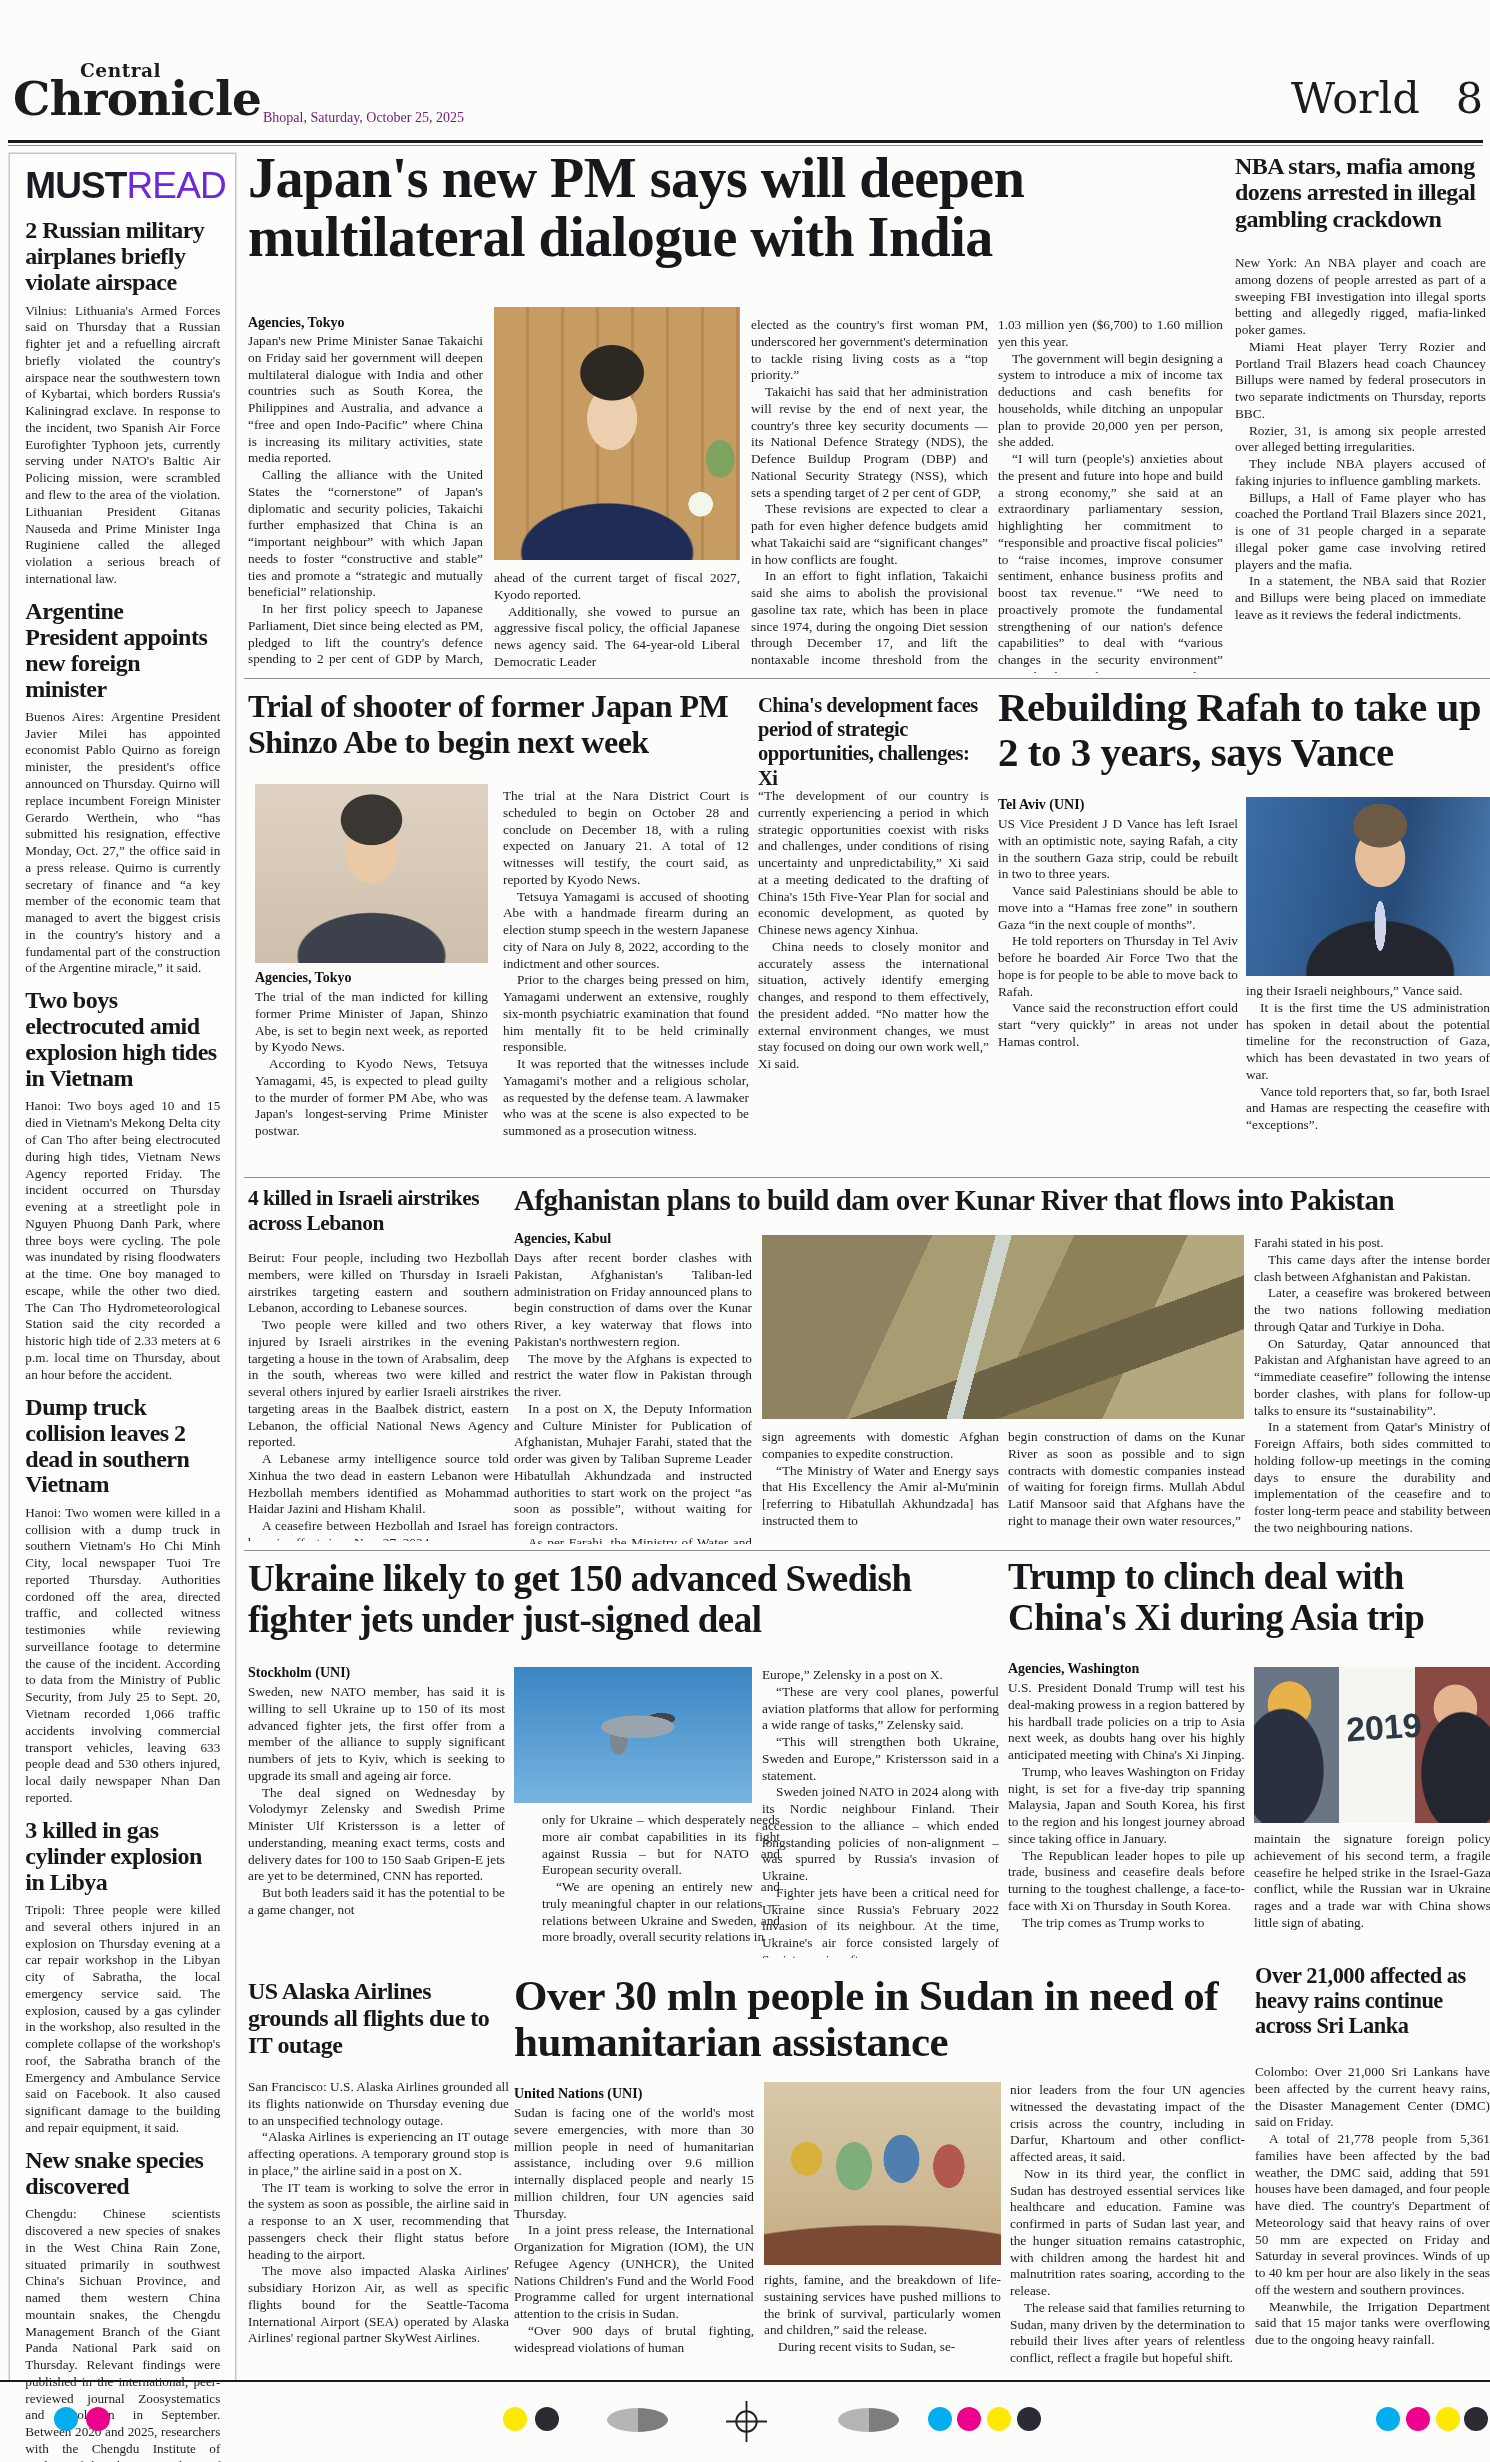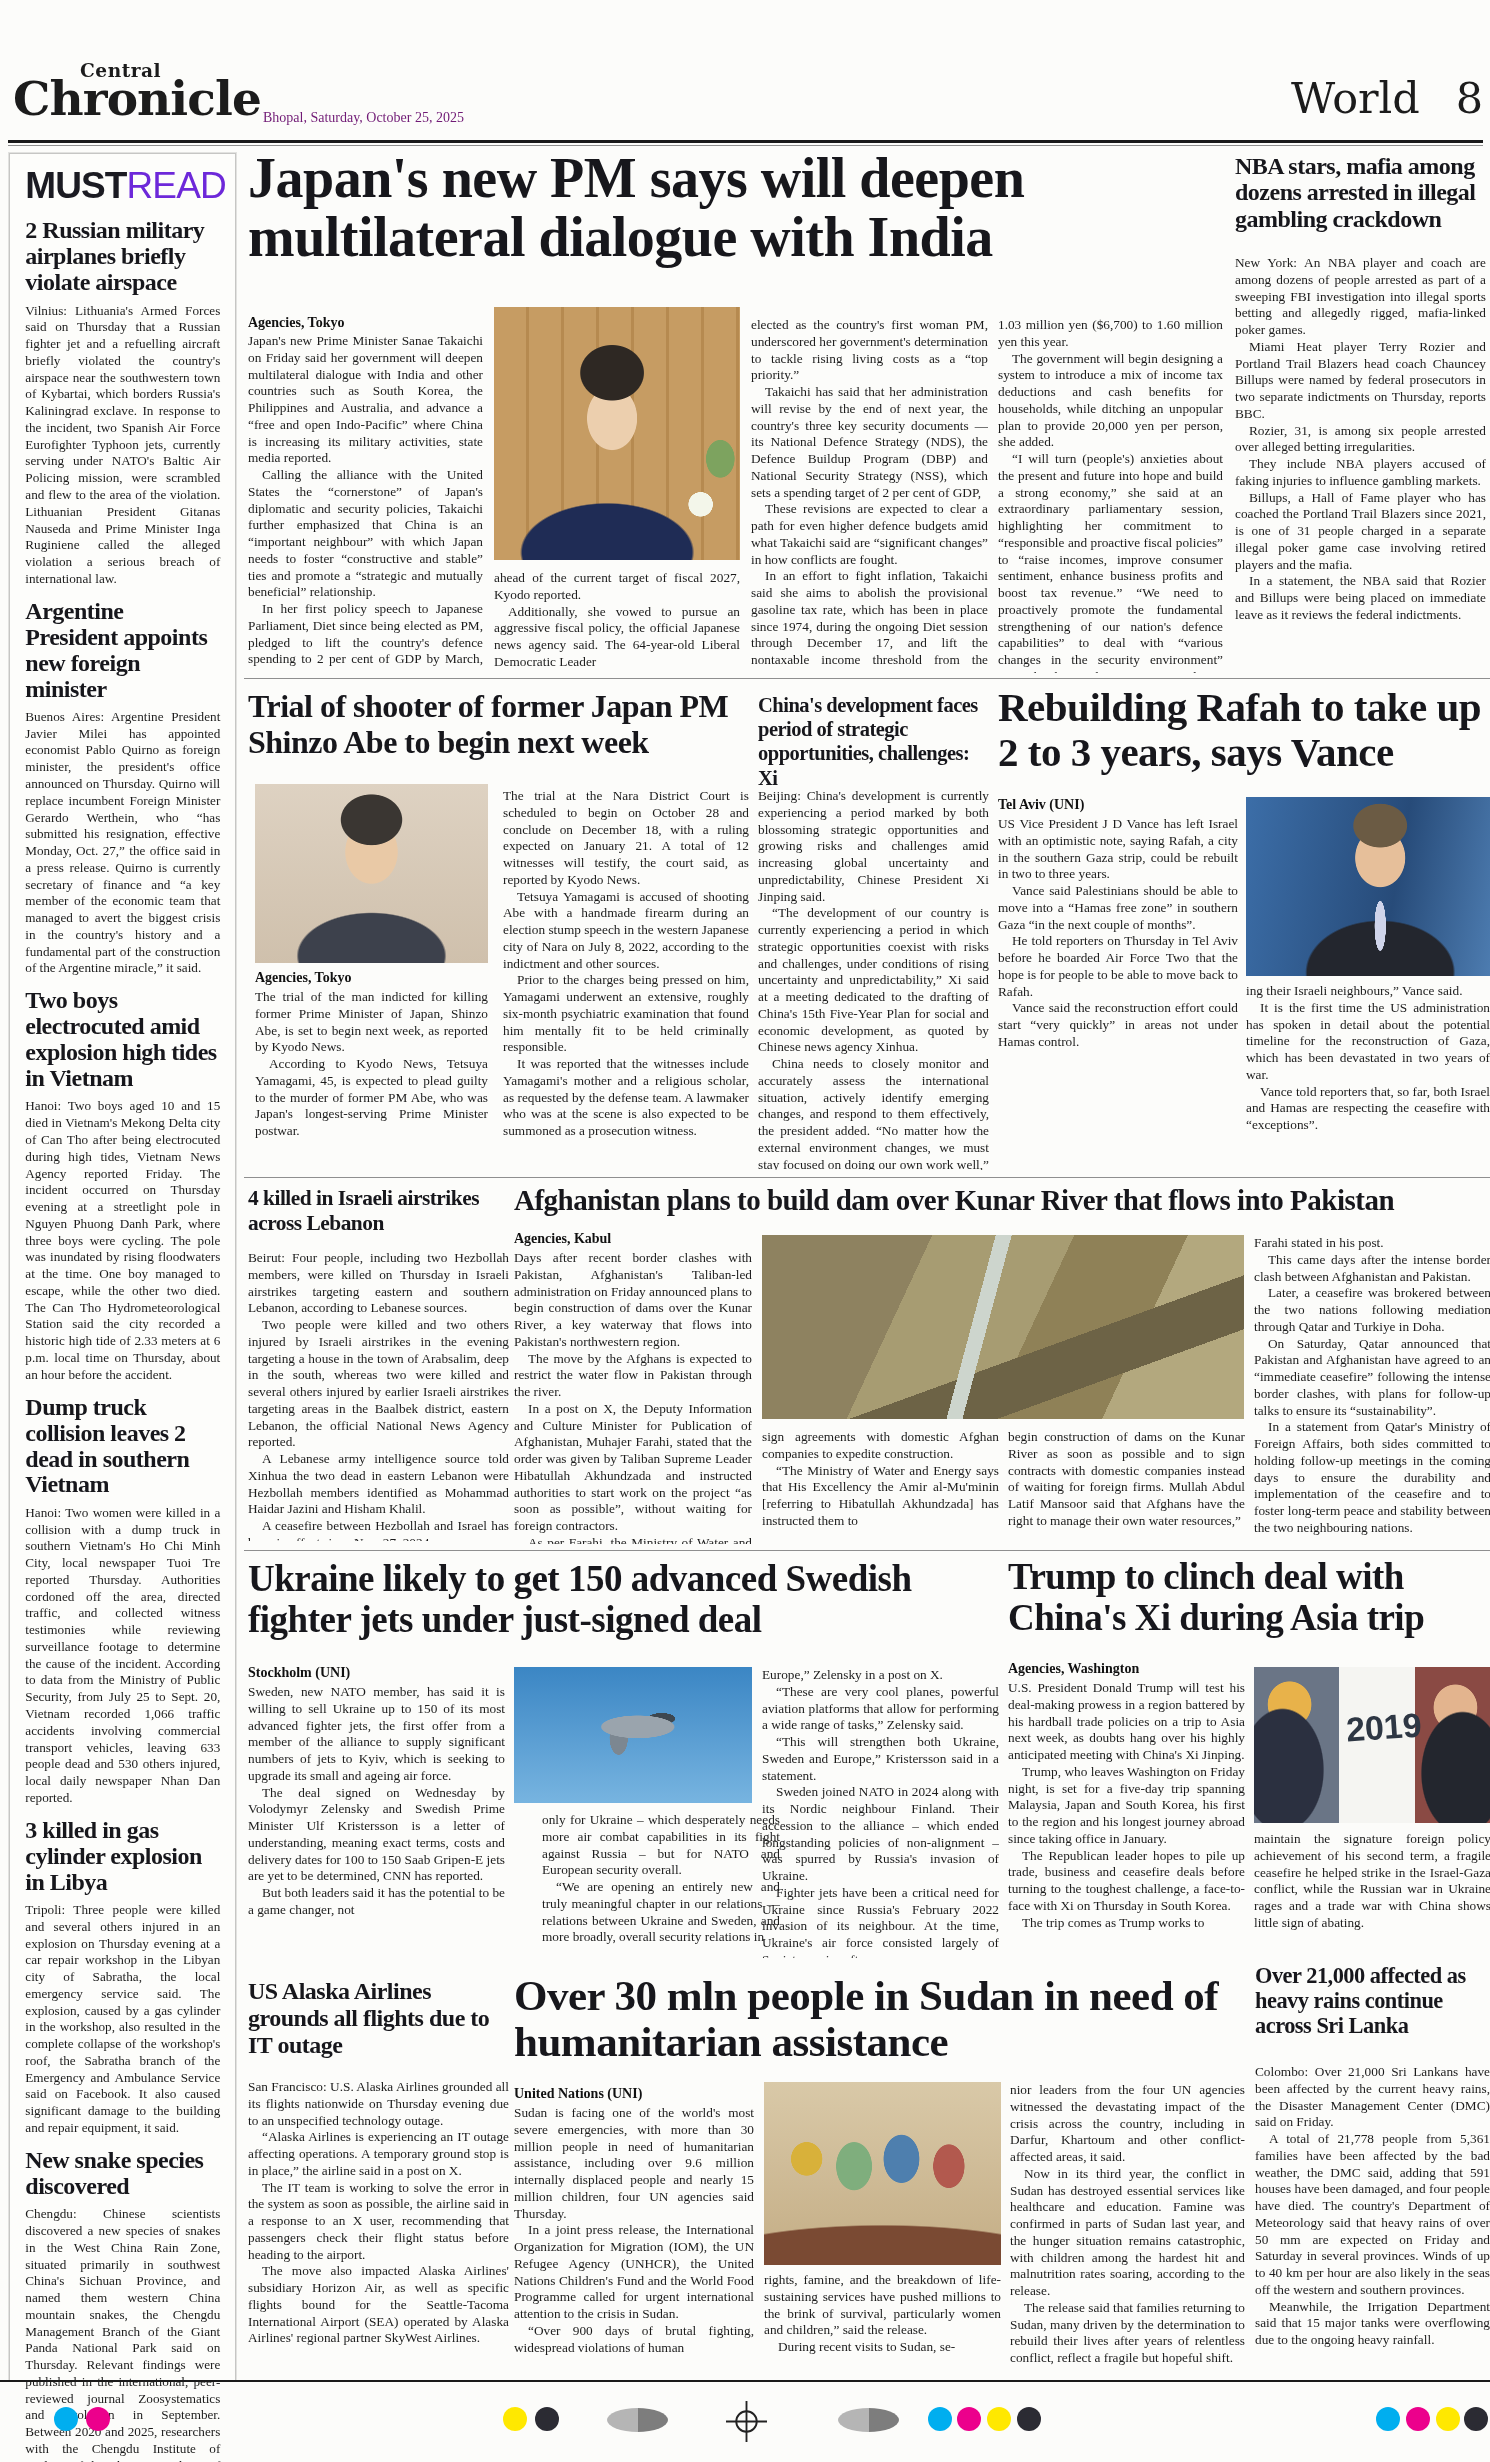--- a/index.html
+++ b/index.html
@@ -186,21 +186,20 @@
         <p>The trial at the Nara District Court is scheduled to begin on October 28 and conclude on December 18, with a ruling expected on January 21. A total of 12 witnesses will testify, the court said, as reported by Kyodo News.</p>
         <p>Tetsuya Yamagami is accused of shooting Abe with a handmade firearm during an election stump speech in the western Japanese city of Nara on July 8, 2022, according to the indictment and other sources.</p>
         <p>Prior to the charges being pressed on him, Yamagami underwent an extensive, roughly six-month psychiatric examination that found him mentally fit to be held criminally responsible.</p>
         <p>It was reported that the witnesses include Yamagami's mother and a religious scholar, as requested by the defense team. A lawmaker who was at the scene is also expected to be summoned as a prosecution witness.</p>
       </div>
   </div>
 
   <div>
     <div class="abs hd" style="left:758px;top:693px;width:231px;font-size:20.5px;line-height:1.18;">China's development faces period of strategic opportunities, challenges: Xi</div>
     <div class="abs body-col" style="left:758px;top:788px;width:231px;height:382px;">
-        <p>Beijing: China's development is currently experiencing a period marked by both blossoming strategic opportunities and growing risks and challenges amid increasing global uncertainty and unpredictability, Chinese President Xi Jinping said.</p>
         <p>“The development of our country is currently experiencing a period in which strategic opportunities coexist with risks and challenges, under conditions of rising uncertainty and unpredictability,” Xi said at a meeting dedicated to the drafting of China's 15th Five-Year Plan for social and economic development, as quoted by Chinese news agency Xinhua.</p>
         <p>China needs to closely monitor and accurately assess the international situation, actively identify emerging changes, and respond to them effectively, the president added. “No matter how the external environment changes, we must stay focused on doing our own work well,” Xi said.</p>
       </div>
   </div>
 
   <div>
     <div class="abs hd" style="left:998px;top:685px;width:492px;font-size:41px;line-height:1.1;">Rebuilding Rafah to take up 2 to 3 years, says Vance</div>
     <div class="abs byline" style="left:998px;top:797px;width:205px;">Tel Aviv (UNI)</div>
     <div class="abs body-col" style="left:998px;top:816px;width:240px;height:354px;">
         <p>US Vice President J D Vance has left Israel with an optimistic note, saying Rafah, a city in the southern Gaza strip, could be rebuilt in two to three years.</p>

